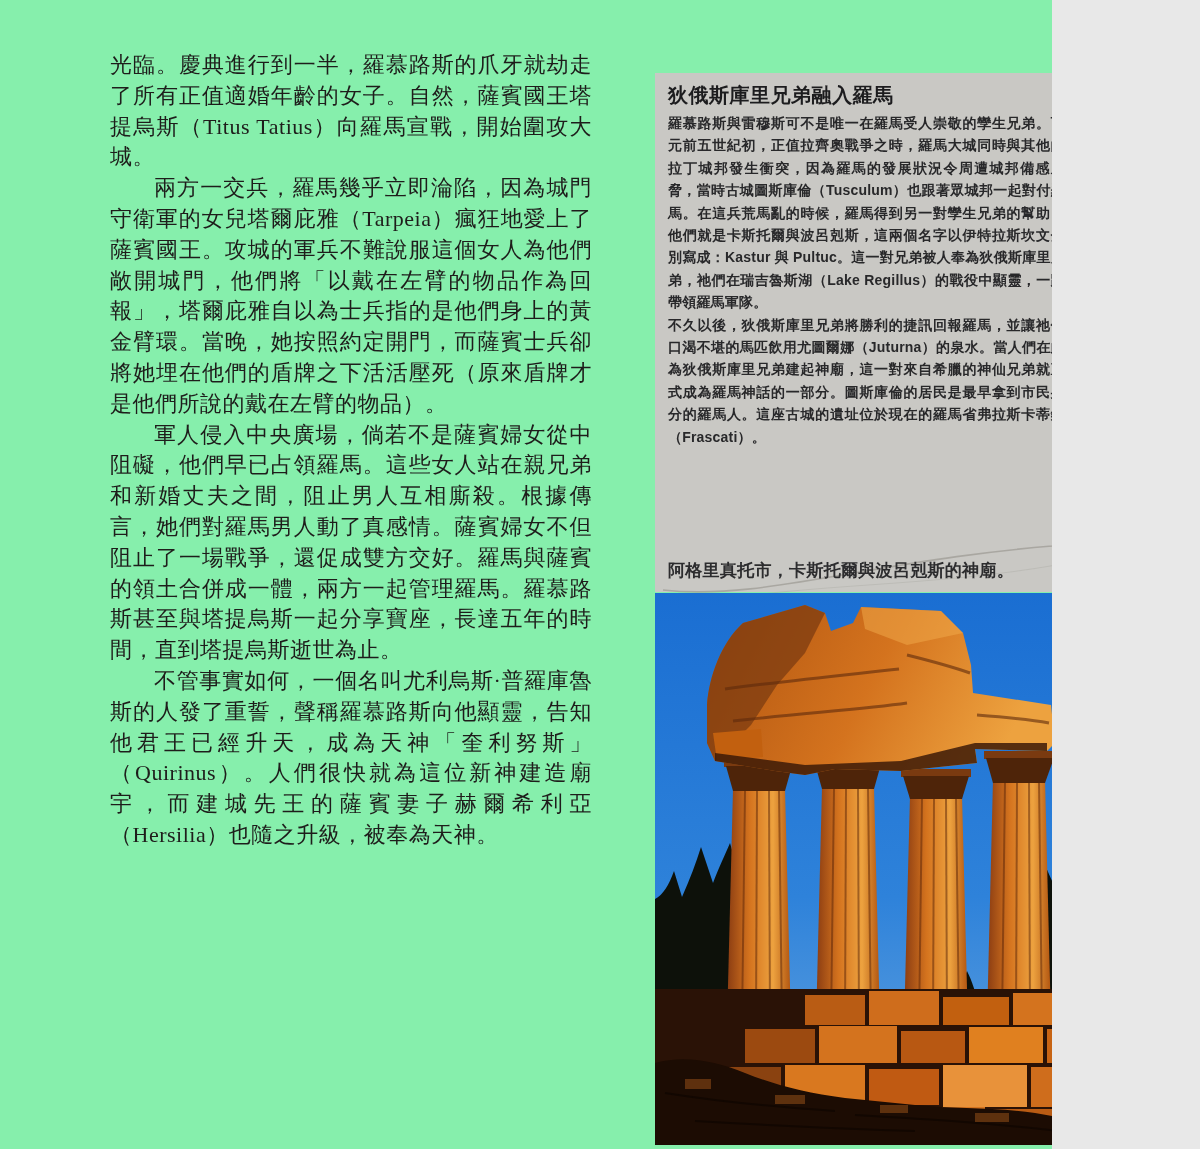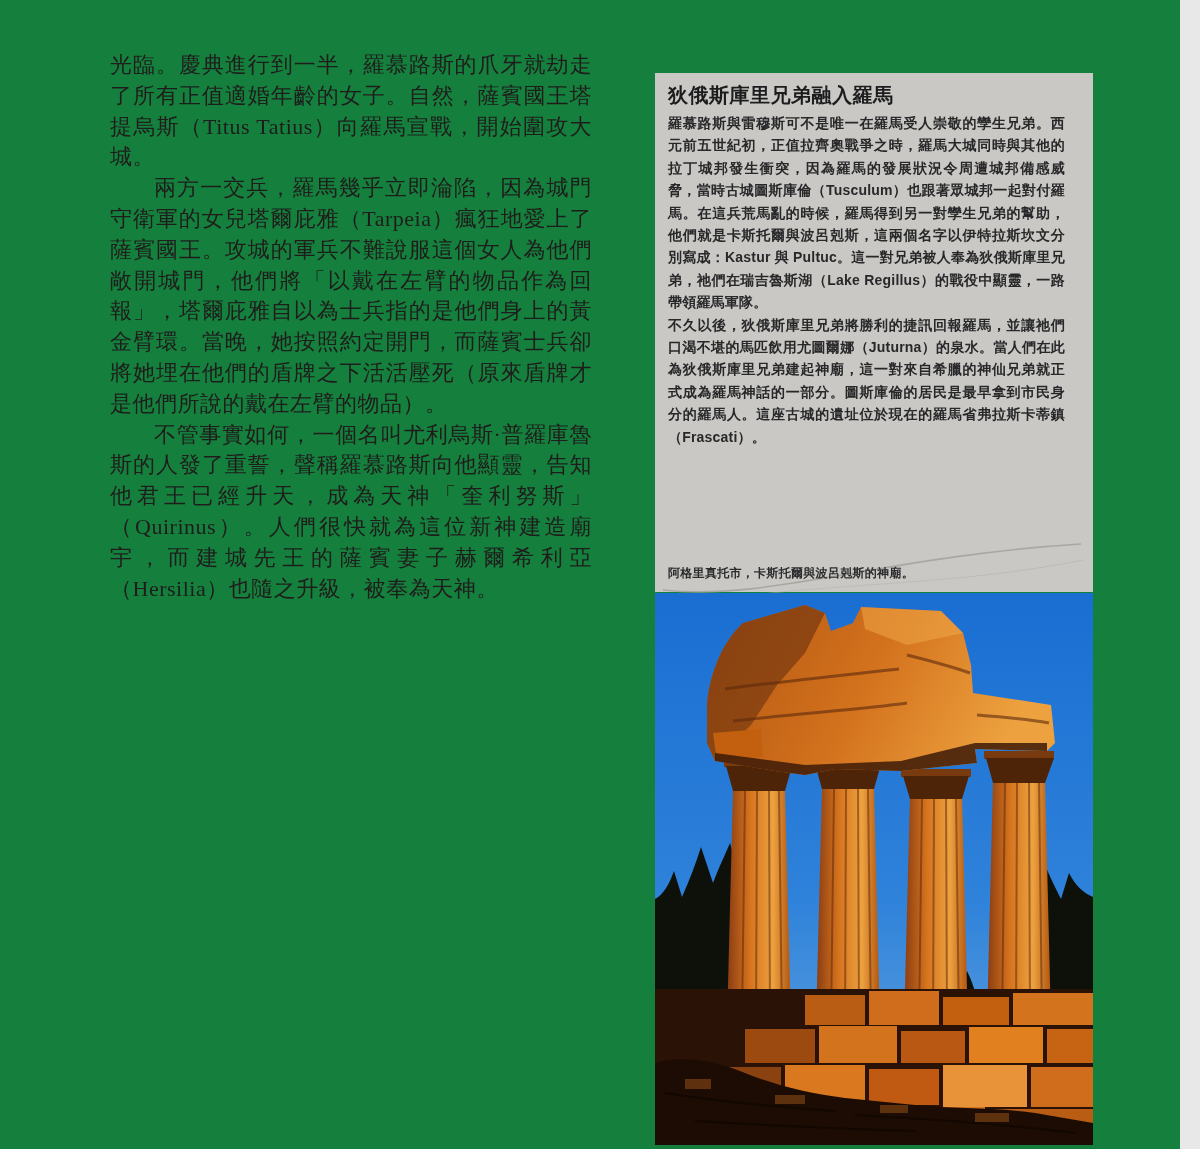--- a/index.html
+++ b/index.html
@@ -1,20 +1,20 @@
 <!DOCTYPE html>
 <html lang="zh-Hant"><head>
 <meta charset="utf-8">
 <style>
   html,body{margin:0;padding:0;}
   body{background:#e8e8e8;}
   .page{
     position:relative;
-    width:1180px;height:1149px;
-    background:#15803d;
+    width:1052px;height:1149px;
+    background:#86efac;
     overflow:hidden;
     font-family:"Liberation Serif","DejaVu Serif",serif;
   }
   
   .main-col{
     position:absolute;left:110px;top:50px;width:482px;
     font-size:22px;line-height:30.8px;
     color:#1e1d1b;
     text-align:justify;
     text-justify:inter-ideograph;
@@ -37,39 +37,40 @@
     letter-spacing:.5px;
   }
   .sidebar-body p{
     margin:0;font-size:14px;line-height:22.4px;
     font-weight:600;
     text-align:justify;text-justify:inter-ideograph;
     letter-spacing:.2px;
   }
   .sidebar-caption{
     position:absolute;left:13px;right:13px;bottom:10px;
-    font-size:12px;font-weight:bold;color:#2c2c2e;
+    font-size:17px;font-weight:bold;color:#2c2c2e;
     letter-spacing:.3px;
     margin-top:19px;
   }
   .artifact{position:absolute;left:0;top:425px;width:438px;height:115px;pointer-events:none;}
   
   .photo{
     position:absolute;left:655px;top:593px;width:438px;height:552px;
   }
   .photo svg{display:block;}
 </style>
 </head>
 <body>
 
 <div class="page">
 
   <div class="main-col">
     <p>光臨。慶典進行到一半，羅慕路斯的爪牙就劫走了所有正值適婚年齡的女子。自然，薩賓國王塔提烏斯（Titus Tatius）向羅馬宣戰，開始圍攻大城。</p>
     <p class="indent">兩方一交兵，羅馬幾乎立即淪陷，因為城門守衛軍的女兒塔爾庇雅（Tarpeia）瘋狂地愛上了薩賓國王。攻城的軍兵不難說服這個女人為他們敞開城門，他們將「以戴在左臂的物品作為回報」，塔爾庇雅自以為士兵指的是他們身上的黃金臂環。當晚，她按照約定開門，而薩賓士兵卻將她埋在他們的盾牌之下活活壓死（原來盾牌才是他們所說的戴在左臂的物品）。</p>
+    <p class="indent">軍人侵入中央廣場，倘若不是薩賓婦女從中阻礙，他們早已占領羅馬。這些女人站在親兄弟和新婚丈夫之間，阻止男人互相廝殺。根據傳言，她們對羅馬男人動了真感情。薩賓婦女不但阻止了一場戰爭，還促成雙方交好。羅馬與薩賓的領土合併成一體，兩方一起管理羅馬。羅慕路斯甚至與塔提烏斯一起分享寶座，長達五年的時間，直到塔提烏斯逝世為止。</p>
     <p class="indent">不管事實如何，一個名叫尤利烏斯·普羅庫魯斯的人發了重誓，聲稱羅慕路斯向他顯靈，告知他君王已經升天，成為天神「奎利努斯」（Quirinus）。人們很快就為這位新神建造廟宇，而建城先王的薩賓妻子赫爾希利亞（Hersilia）也隨之升級，被奉為天神。</p>
   </div>
 
   <div class="sidebar">
     <h2 class="sidebar-title">狄俄斯庫里兄弟融入羅馬</h2>
     <div class="sidebar-body">
       <p>羅慕路斯與雷穆斯可不是唯一在羅馬受人崇敬的孿生兄弟。西元前五世紀初，正值拉齊奧戰爭之時，羅馬大城同時與其他的拉丁城邦發生衝突，因為羅馬的發展狀況令周遭城邦備感威脅，當時古城圖斯庫倫（Tusculum）也跟著眾城邦一起對付羅馬。在這兵荒馬亂的時候，羅馬得到另一對孿生兄弟的幫助，他們就是卡斯托爾與波呂剋斯，這兩個名字以伊特拉斯坎文分別寫成：Kastur 與 Pultuc。這一對兄弟被人奉為狄俄斯庫里兄弟，祂們在瑞吉魯斯湖（Lake Regillus）的戰役中顯靈，一路帶領羅馬軍隊。</p>
       <p>不久以後，狄俄斯庫里兄弟將勝利的捷訊回報羅馬，並讓祂們口渴不堪的馬匹飲用尤圖爾娜（Juturna）的泉水。當人們在此為狄俄斯庫里兄弟建起神廟，這一對來自希臘的神仙兄弟就正式成為羅馬神話的一部分。圖斯庫倫的居民是最早拿到市民身分的羅馬人。這座古城的遺址位於現在的羅馬省弗拉斯卡蒂鎮（Frascati）。</p>
     </div>
 

